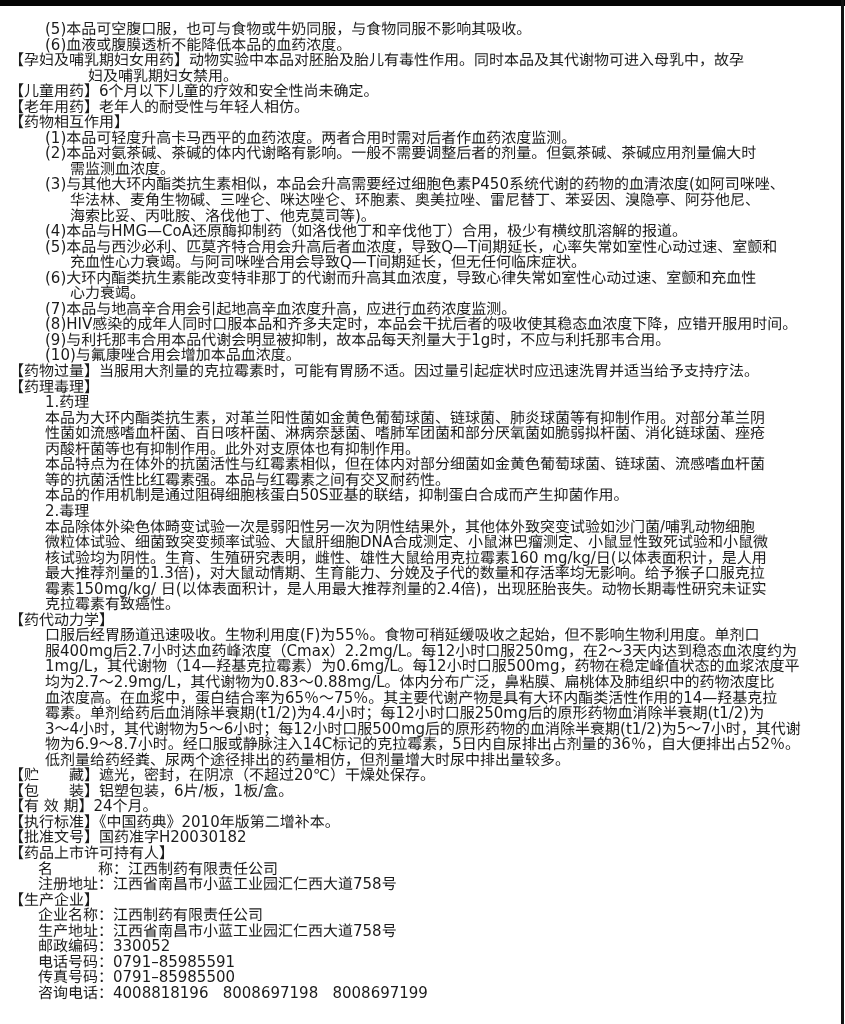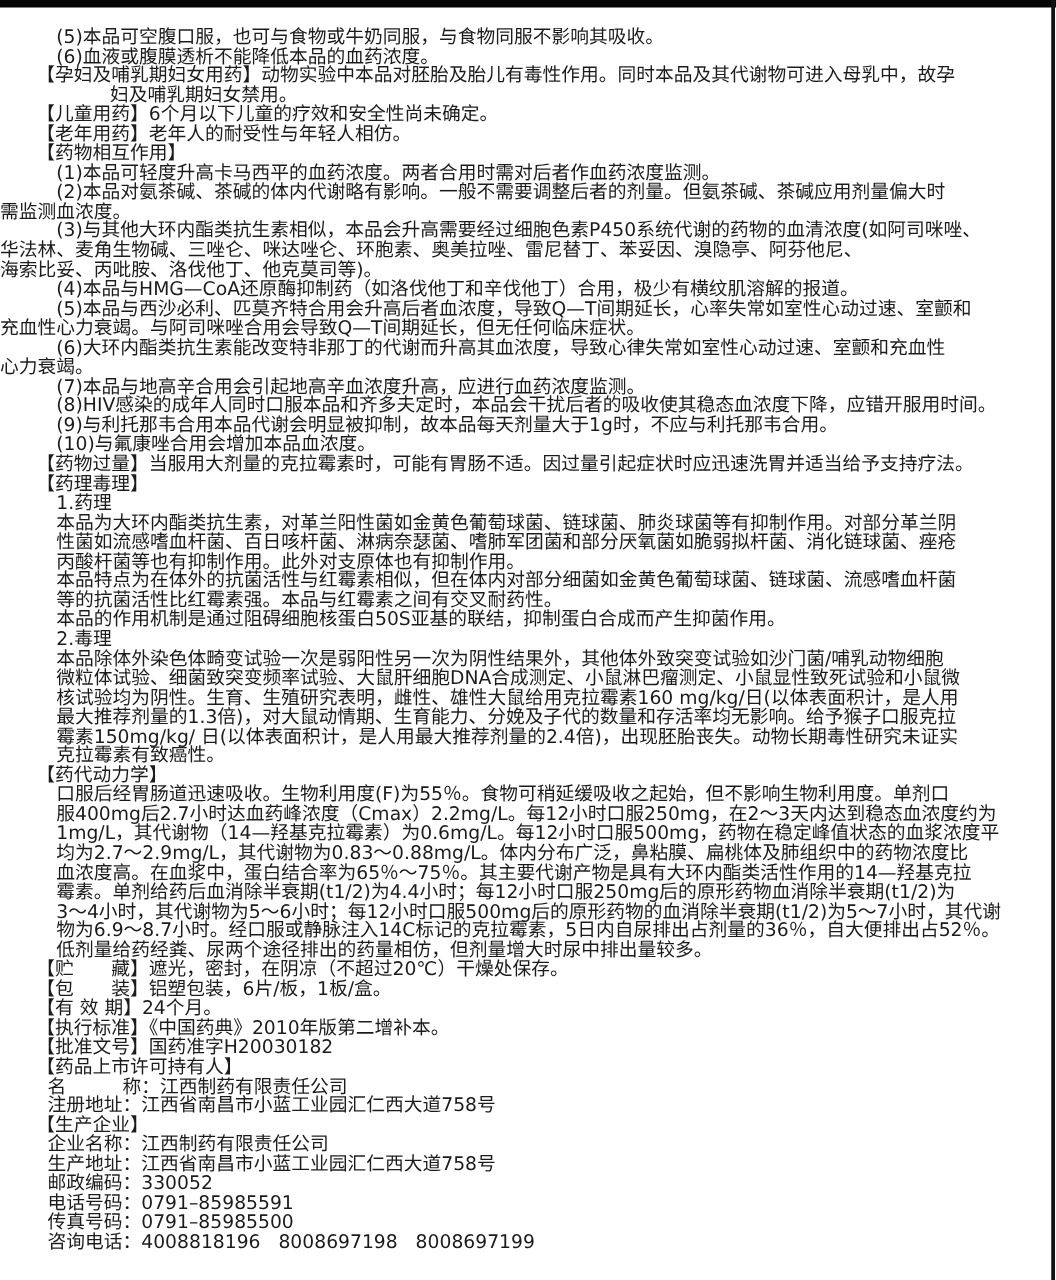--- a/index.html
+++ b/index.html
@@ -31,23 +31,23 @@
     top: 22px;
     left: 0;
     width: 760px;
     color: #1b1b1b;
     font-size: 15px;
     line-height: 15.55px;
     white-space: pre;
   }
   .doc-line { height: 15.55px; }
   
-  .ln-header { padding-left: 29px; }  
+  .ln-header { padding-left: 9px; }  
   .ln-item   { padding-left: 45px; }  
-  .ln-cont   { }  
+  .ln-cont   { padding-left: 70px; }  
   .ln-hang   { padding-left: 88px; }  
   .ln-footer { padding-left: 38px; }  
 </style>
 </head>
 <body style="background: rgb(255, 255, 255);">
 
 <div class="top-bar" style="background: rgb(5, 5, 5);"></div>
 <div class="right-edge-line" style="background: rgb(18, 18, 18);"></div>
 
 <div class="doc-body" style="color: rgb(27, 27, 27);"><div class="doc-line ln-item">(5)本品可空腹口服，也可与食物或牛奶同服，与食物同服不影响其吸收。</div><div class="doc-line ln-item">(6)血液或腹膜透析不能降低本品的血药浓度。</div><div class="doc-line ln-header">【孕妇及哺乳期妇女用药】动物实验中本品对胚胎及胎儿有毒性作用。同时本品及其代谢物可进入母乳中，故孕</div><div class="doc-line ln-hang">妇及哺乳期妇女禁用。</div><div class="doc-line ln-header">【儿童用药】6个月以下儿童的疗效和安全性尚未确定。</div><div class="doc-line ln-header">【老年用药】老年人的耐受性与年轻人相仿。</div><div class="doc-line ln-header">【药物相互作用】</div><div class="doc-line ln-item">(1)本品可轻度升高卡马西平的血药浓度。两者合用时需对后者作血药浓度监测。</div><div class="doc-line ln-item">(2)本品对氨茶碱、茶碱的体内代谢略有影响。一般不需要调整后者的剂量。但氨茶碱、茶碱应用剂量偏大时</div><div class="doc-line ln-cont">需监测血浓度。</div><div class="doc-line ln-item">(3)与其他大环内酯类抗生素相似，本品会升高需要经过细胞色素P450系统代谢的药物的血清浓度(如阿司咪唑、</div><div class="doc-line ln-cont">华法林、麦角生物碱、三唑仑、咪达唑仑、环胞素、奥美拉唑、雷尼替丁、苯妥因、溴隐亭、阿芬他尼、</div><div class="doc-line ln-cont">海索比妥、丙吡胺、洛伐他丁、他克莫司等)。</div><div class="doc-line ln-item">(4)本品与HMG—CoA还原酶抑制药（如洛伐他丁和辛伐他丁）合用，极少有横纹肌溶解的报道。</div><div class="doc-line ln-item">(5)本品与西沙必利、匹莫齐特合用会升高后者血浓度，导致Q—T间期延长，心率失常如室性心动过速、室颤和</div><div class="doc-line ln-cont">充血性心力衰竭。与阿司咪唑合用会导致Q—T间期延长，但无任何临床症状。</div><div class="doc-line ln-item">(6)大环内酯类抗生素能改变特非那丁的代谢而升高其血浓度，导致心律失常如室性心动过速、室颤和充血性</div><div class="doc-line ln-cont">心力衰竭。</div><div class="doc-line ln-item">(7)本品与地高辛合用会引起地高辛血浓度升高，应进行血药浓度监测。</div><div class="doc-line ln-item">(8)HIV感染的成年人同时口服本品和齐多夫定时，本品会干扰后者的吸收使其稳态血浓度下降，应错开服用时间。</div><div class="doc-line ln-item">(9)与利托那韦合用本品代谢会明显被抑制，故本品每天剂量大于1g时，不应与利托那韦合用。</div><div class="doc-line ln-item">(10)与氟康唑合用会增加本品血浓度。</div><div class="doc-line ln-header">【药物过量】当服用大剂量的克拉霉素时，可能有胃肠不适。因过量引起症状时应迅速洗胃并适当给予支持疗法。</div><div class="doc-line ln-header">【药理毒理】</div><div class="doc-line ln-item">1.药理</div><div class="doc-line ln-item">本品为大环内酯类抗生素，对革兰阳性菌如金黄色葡萄球菌、链球菌、肺炎球菌等有抑制作用。对部分革兰阴</div><div class="doc-line ln-item">性菌如流感嗜血杆菌、百日咳杆菌、淋病奈瑟菌、嗜肺军团菌和部分厌氧菌如脆弱拟杆菌、消化链球菌、痤疮</div><div class="doc-line ln-item">丙酸杆菌等也有抑制作用。此外对支原体也有抑制作用。</div><div class="doc-line ln-item">本品特点为在体外的抗菌活性与红霉素相似，但在体内对部分细菌如金黄色葡萄球菌、链球菌、流感嗜血杆菌</div><div class="doc-line ln-item">等的抗菌活性比红霉素强。本品与红霉素之间有交叉耐药性。</div><div class="doc-line ln-item">本品的作用机制是通过阻碍细胞核蛋白50S亚基的联结，抑制蛋白合成而产生抑菌作用。</div><div class="doc-line ln-item">2.毒理</div><div class="doc-line ln-item">本品除体外染色体畸变试验一次是弱阳性另一次为阴性结果外，其他体外致突变试验如沙门菌/哺乳动物细胞</div><div class="doc-line ln-item">微粒体试验、细菌致突变频率试验、大鼠肝细胞DNA合成测定、小鼠淋巴瘤测定、小鼠显性致死试验和小鼠微</div><div class="doc-line ln-item">核试验均为阴性。生育、生殖研究表明，雌性、雄性大鼠给用克拉霉素160 mg/kg/日(以体表面积计，是人用</div><div class="doc-line ln-item">最大推荐剂量的1.3倍)，对大鼠动情期、生育能力、分娩及子代的数量和存活率均无影响。给予猴子口服克拉</div><div class="doc-line ln-item">霉素150mg/kg/ 日(以体表面积计，是人用最大推荐剂量的2.4倍)，出现胚胎丧失。动物长期毒性研究未证实</div><div class="doc-line ln-item">克拉霉素有致癌性。</div><div class="doc-line ln-header">【药代动力学】</div><div class="doc-line ln-item">口服后经胃肠道迅速吸收。生物利用度(F)为55％。食物可稍延缓吸收之起始，但不影响生物利用度。单剂口</div><div class="doc-line ln-item">服400mg后2.7小时达血药峰浓度（Cmax）2.2mg/L。每12小时口服250mg，在2～3天内达到稳态血浓度约为</div><div class="doc-line ln-item">1mg/L，其代谢物（14—羟基克拉霉素）为0.6mg/L。每12小时口服500mg，药物在稳定峰值状态的血浆浓度平</div><div class="doc-line ln-item">均为2.7～2.9mg/L，其代谢物为0.83～0.88mg/L。体内分布广泛，鼻粘膜、扁桃体及肺组织中的药物浓度比</div><div class="doc-line ln-item">血浓度高。在血浆中，蛋白结合率为65％～75％。其主要代谢产物是具有大环内酯类活性作用的14—羟基克拉</div><div class="doc-line ln-item">霉素。单剂给药后血消除半衰期(t1/2)为4.4小时；每12小时口服250mg后的原形药物血消除半衰期(t1/2)为</div><div class="doc-line ln-item">3～4小时，其代谢物为5～6小时；每12小时口服500mg后的原形药物的血消除半衰期(t1/2)为5～7小时，其代谢</div><div class="doc-line ln-item">物为6.9～8.7小时。经口服或静脉注入14C标记的克拉霉素，5日内自尿排出占剂量的36％，自大便排出占52％。</div><div class="doc-line ln-item">低剂量给药经粪、尿两个途径排出的药量相仿，但剂量增大时尿中排出量较多。</div><div class="doc-line ln-header">【贮　　藏】遮光，密封，在阴凉（不超过20℃）干燥处保存。</div><div class="doc-line ln-header">【包　　装】铝塑包装，6片/板，1板/盒。</div><div class="doc-line ln-header">【有 效 期】24个月。</div><div class="doc-line ln-header">【执行标准】《中国药典》2010年版第二增补本。</div><div class="doc-line ln-header">【批准文号】国药准字H20030182</div><div class="doc-line ln-header">【药品上市许可持有人】</div><div class="doc-line ln-footer">名　　　称：江西制药有限责任公司</div><div class="doc-line ln-footer">注册地址：江西省南昌市小蓝工业园汇仁西大道758号</div><div class="doc-line ln-header">【生产企业】</div><div class="doc-line ln-footer">企业名称：江西制药有限责任公司</div><div class="doc-line ln-footer">生产地址：江西省南昌市小蓝工业园汇仁西大道758号</div><div class="doc-line ln-footer">邮政编码：330052</div><div class="doc-line ln-footer">电话号码：0791–85985591</div><div class="doc-line ln-footer">传真号码：0791–85985500</div><div class="doc-line ln-footer">咨询电话：4008818196   8008697198   8008697199</div></div>

